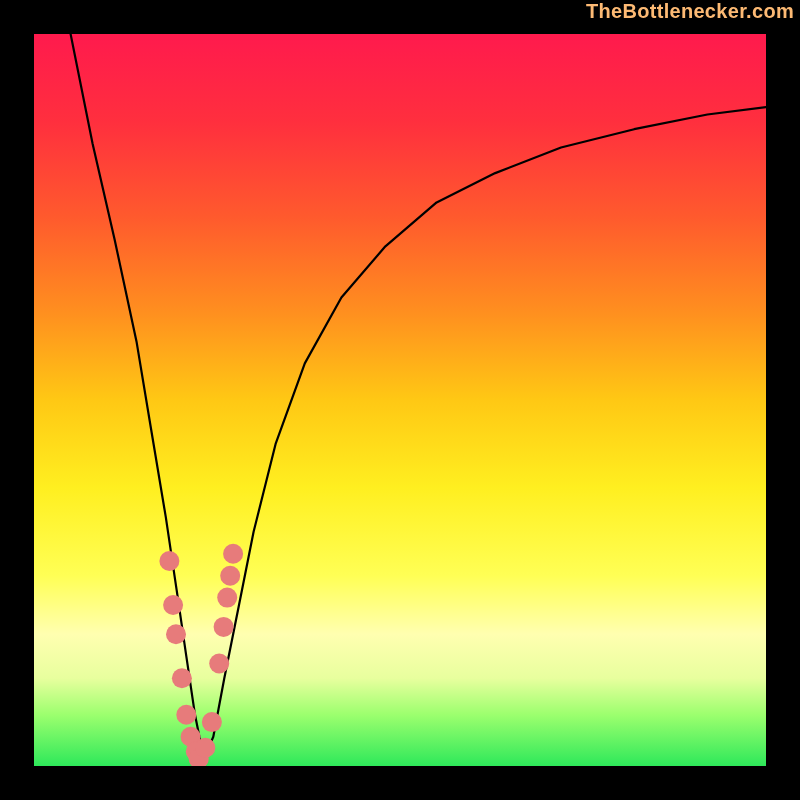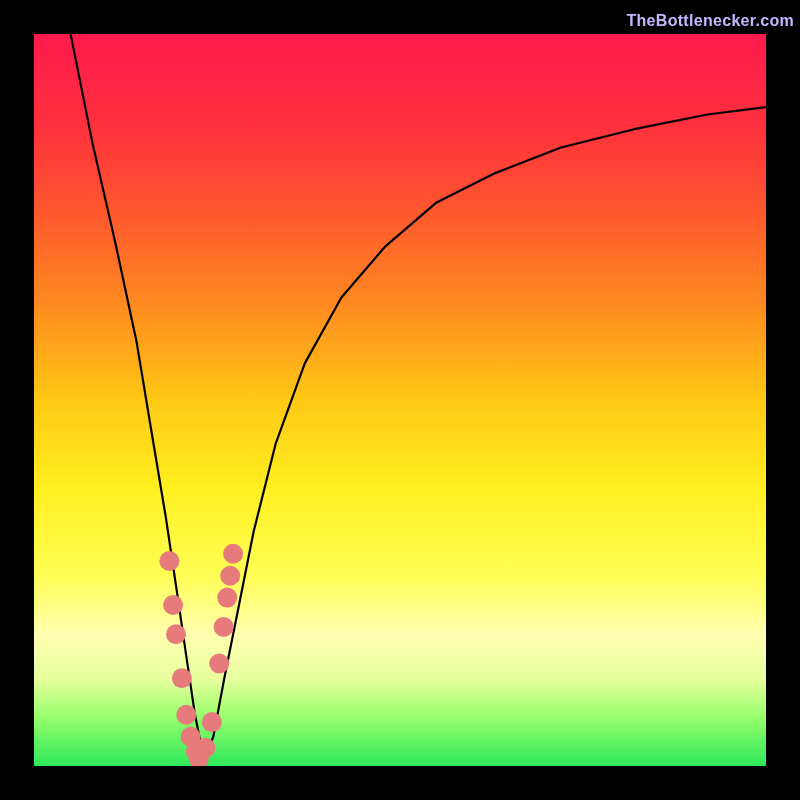--- a/index.html
+++ b/index.html
@@ -12,21 +12,21 @@
       #ff8f1f 38%,
       #ffc814 50%,
       #ffef20 62%,
       #ffff55 74%,
       #ffffb0 82%,
       #e8ff9e 88%,
       #9cff6e 93%,
       #2ee85a 100%);
   }
   svg.curve{position:absolute;inset:0;width:732px;height:732px}
-  .attr{position:absolute;right:6px;top:12px;color:#c4b5fd;font-size:16px;font-weight:600;letter-spacing:0.3px}
+  .attr{position:absolute;right:6px;top:0;color:#fdba74;font-size:20px;font-weight:600;letter-spacing:0.3px}
 </style>
 </head>
 <body>
 
 <div class="plot-wrap">
   <div class="gradient"></div>
   <svg class="curve" viewBox="0 0 732 732" preserveAspectRatio="none">
     <path fill="none" stroke="#000" stroke-width="2.2" stroke-linecap="round" stroke-linejoin="round" d="M36.6 0.0 L58.6 109.8 L80.5 205.0 L102.5 307.4 L117.1 395.3 L131.8 483.1 L142.7 556.3 L152.3 622.2 L161.0 680.8 L169.8 724.7 L179.3 702.7 L190.3 644.2 L205.0 571.0 L219.6 497.8 L241.6 409.9 L270.8 329.4 L307.4 263.5 L351.4 212.3 L402.6 168.4 L461.2 139.1 L527.0 113.5 L600.2 95.2 L673.4 80.5 L732.0 73.2"></path>
     <g>
         <circle cx="135.4" cy="527.0" r="10" fill="#e77b7b"></circle>

